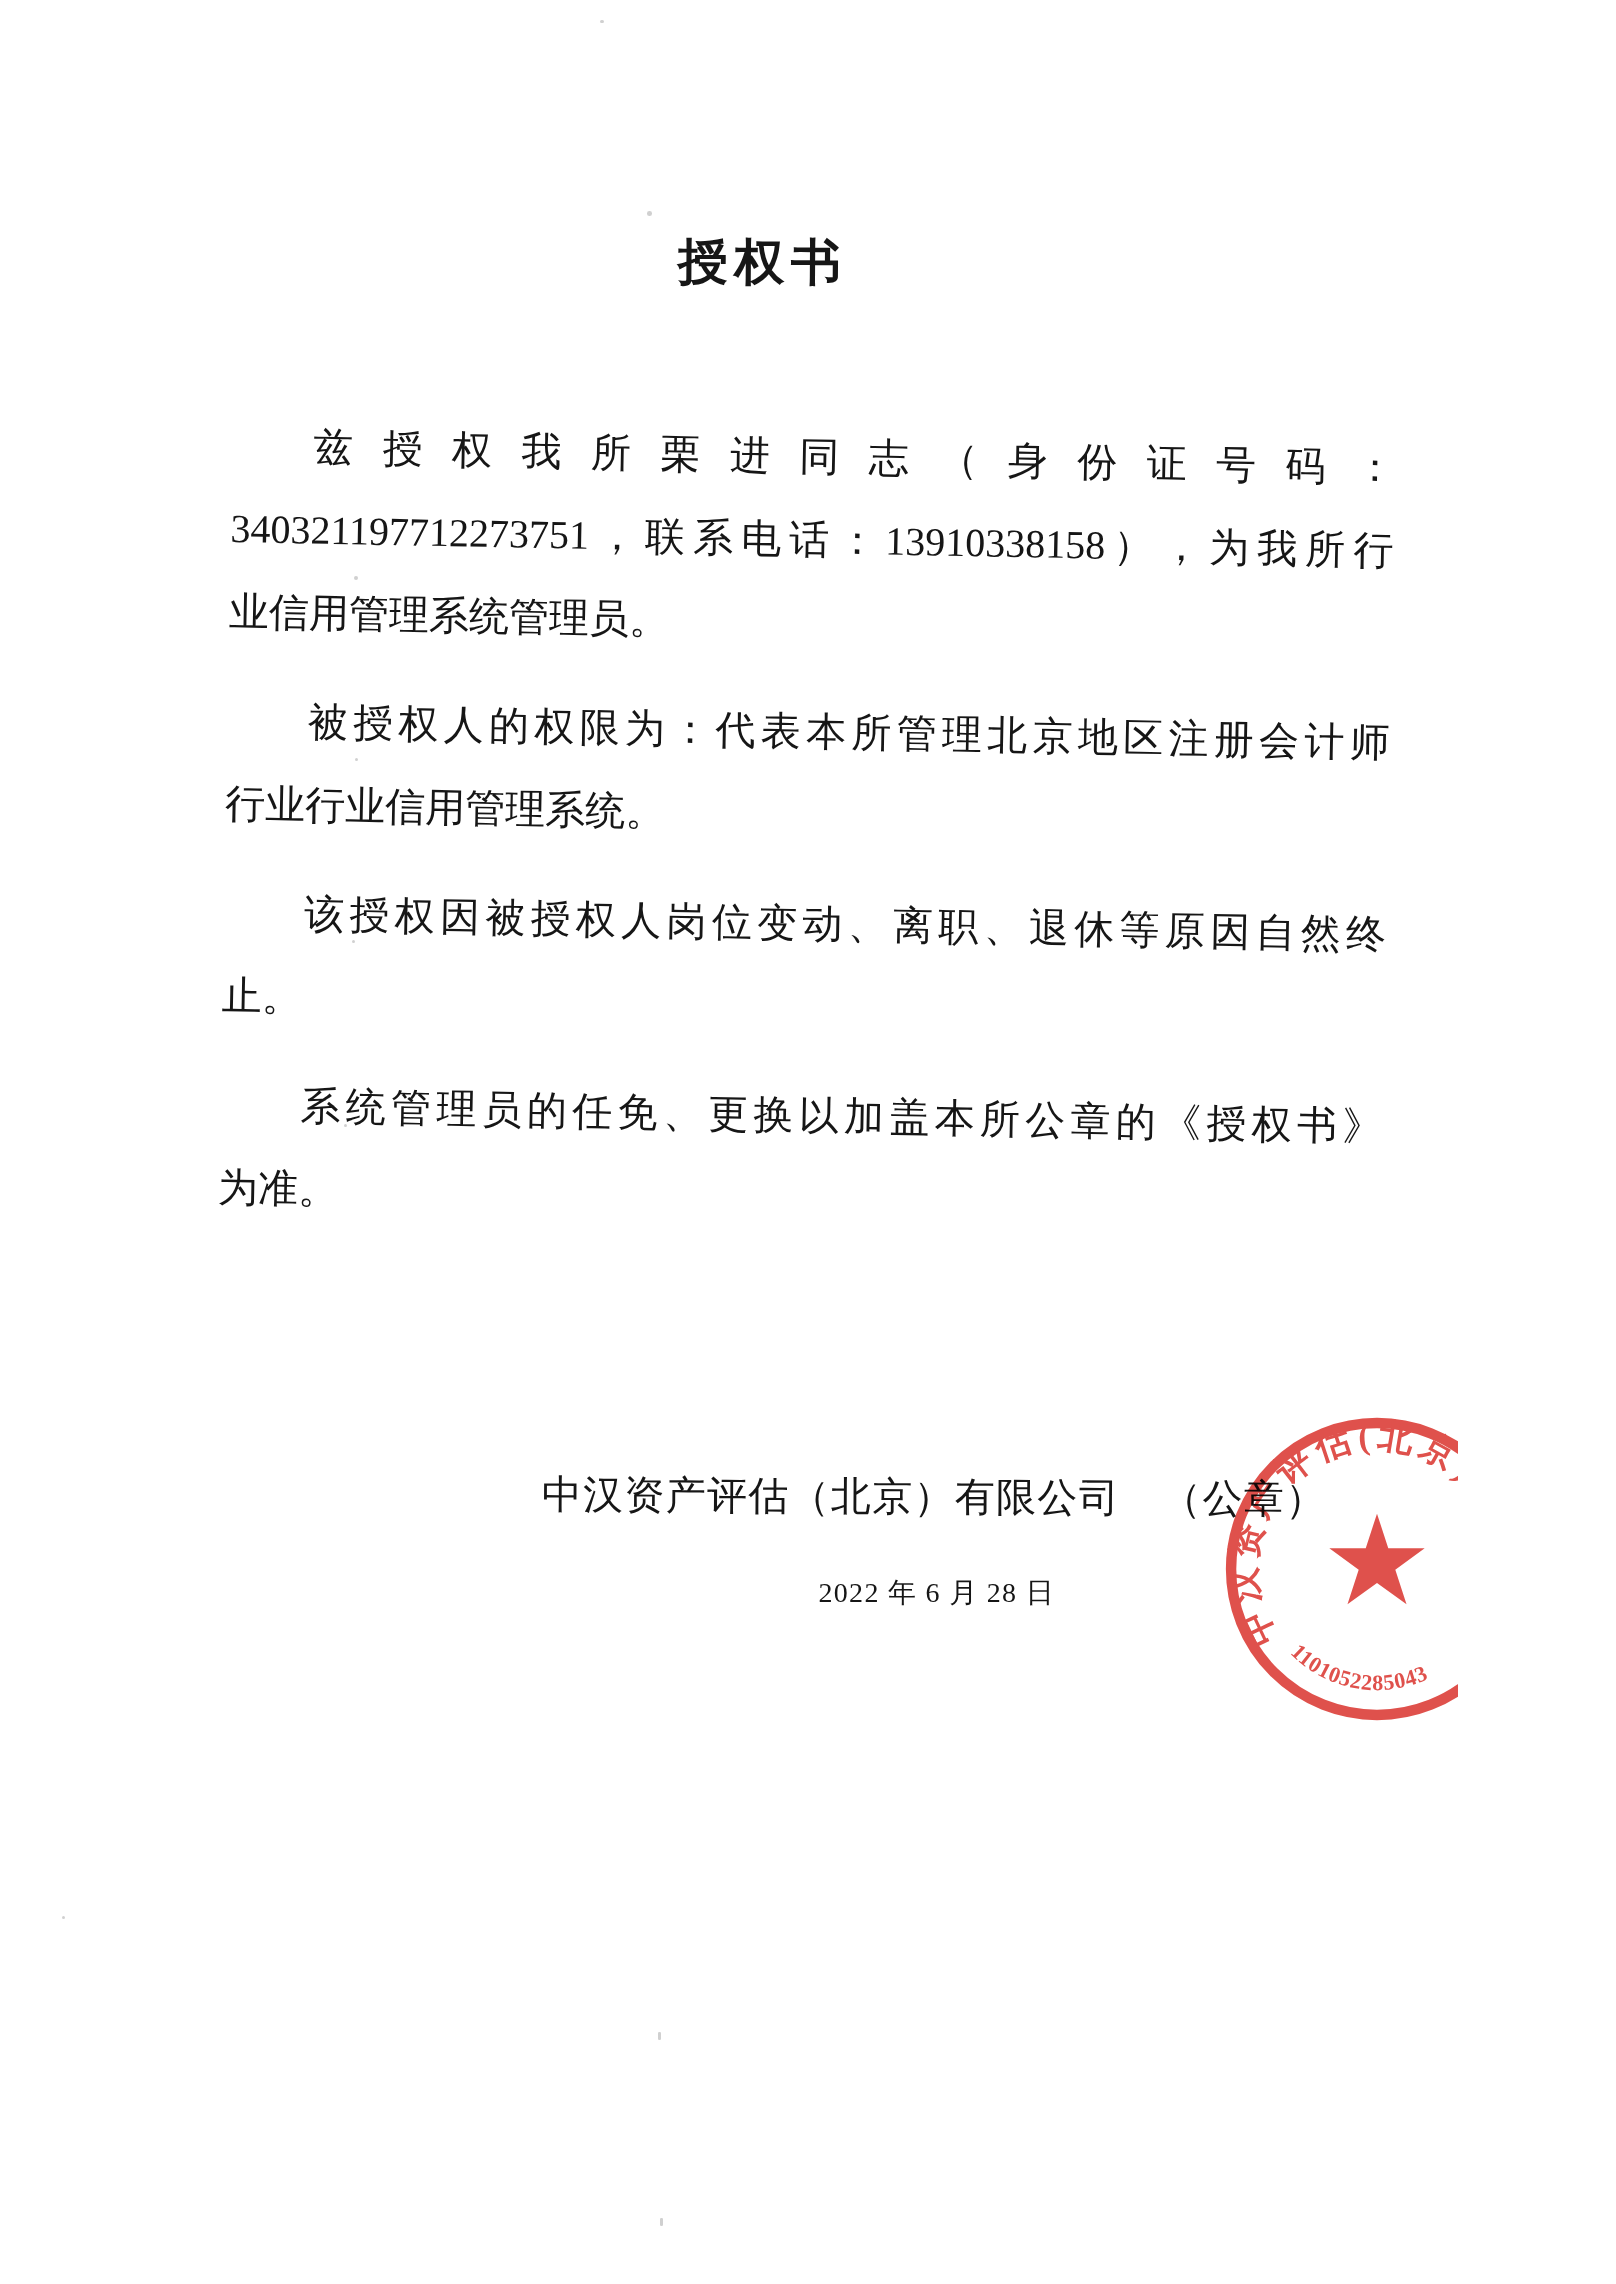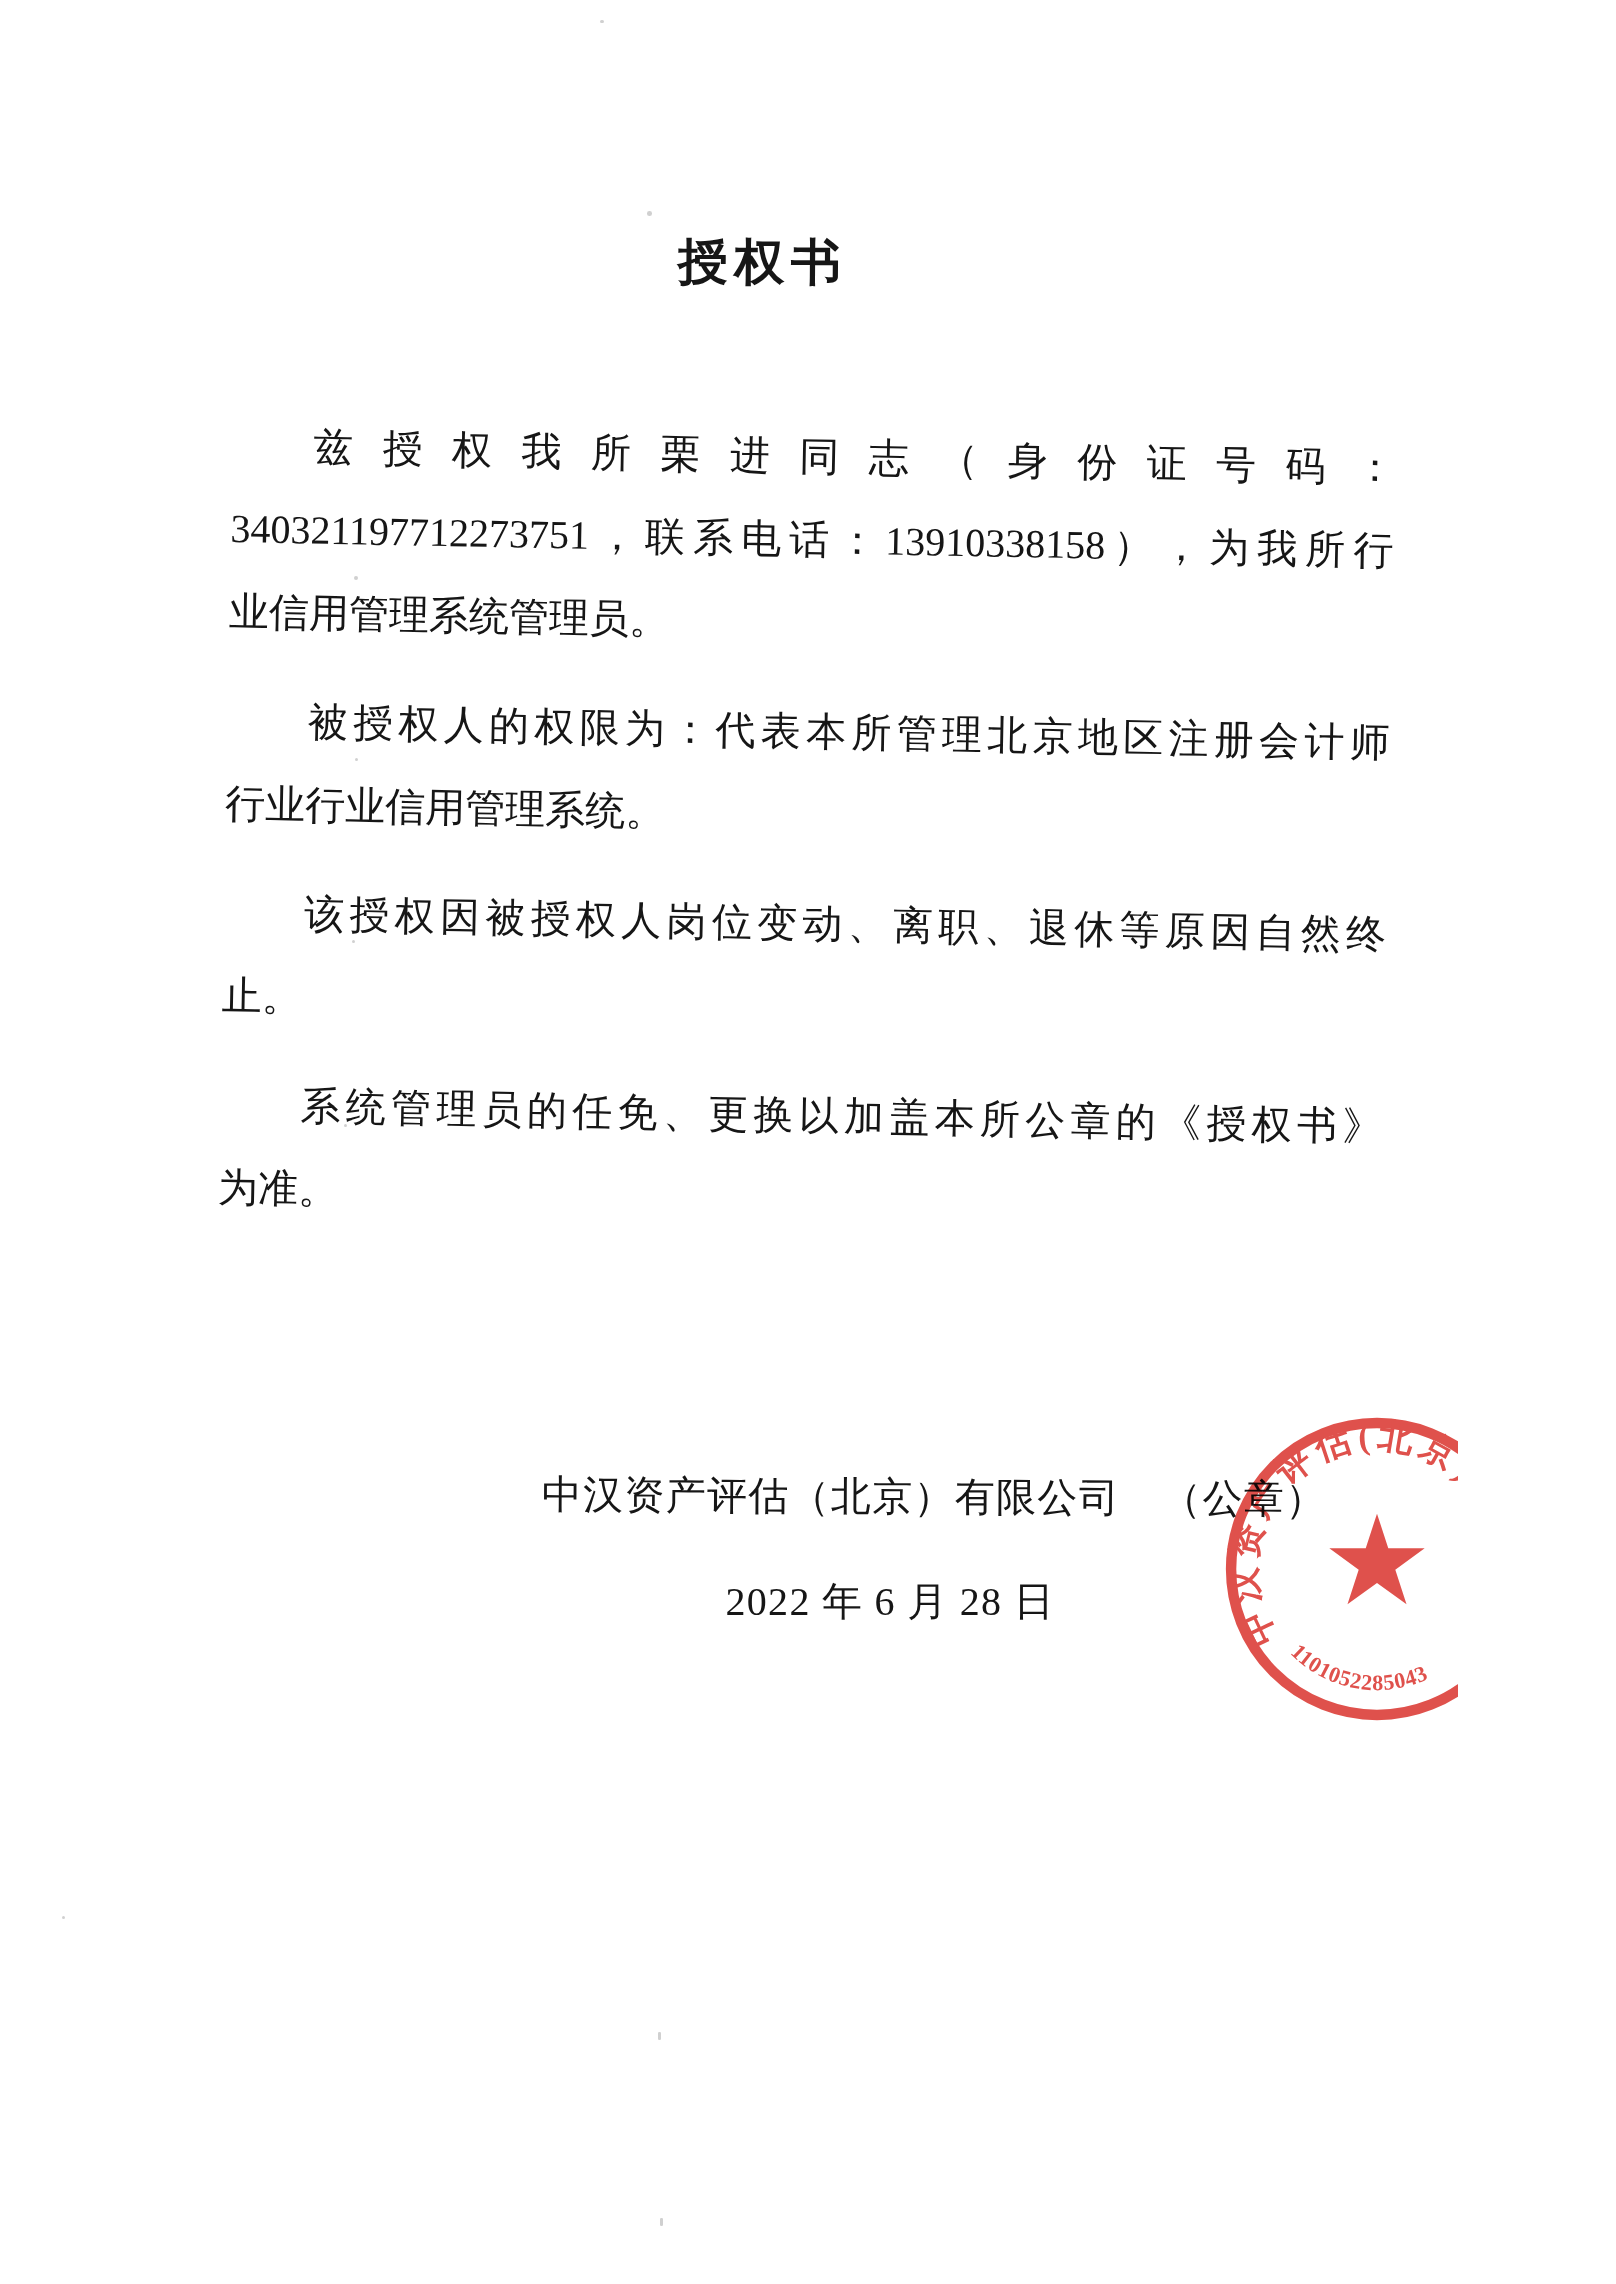--- a/index.html
+++ b/index.html
@@ -25,21 +25,21 @@
   .jl  { white-space:normal; text-align:justify; text-align-last:justify; }
   .ind { text-indent:81px; }
   .company-line {
     position:absolute; top:1467px; left:542px;
     font-size:40px; letter-spacing:1.3px;
     transform:rotate(0.35deg); transform-origin:0 0;
     white-space:pre;
   }
   .date-line {
     position:absolute; top:1574px; right:403px;
-    font-size:40px; letter-spacing:1.3px; white-space:pre;
+    font-size:28px; letter-spacing:1.3px; white-space:pre;
   }
   .seal {
     position:absolute; left:1220px; top:1412px;
     width:314px; height:314px;
     mix-blend-mode:multiply; opacity:0.93;
   }
   .seal text {
     font-family:"Liberation Serif","DejaVu Serif",serif;
     font-weight:bold;
   }

